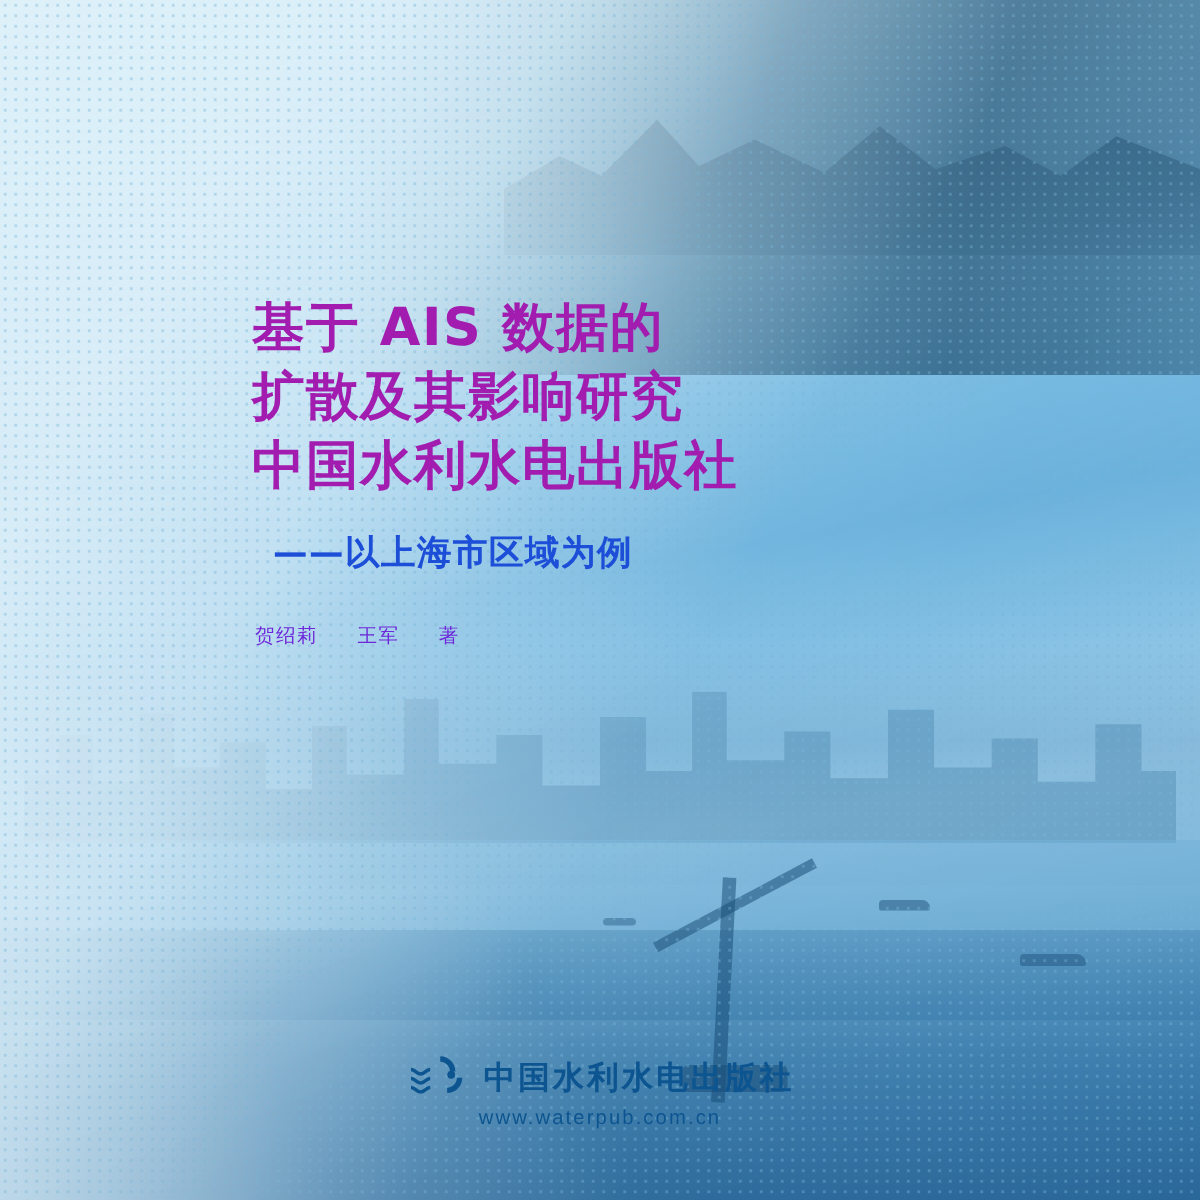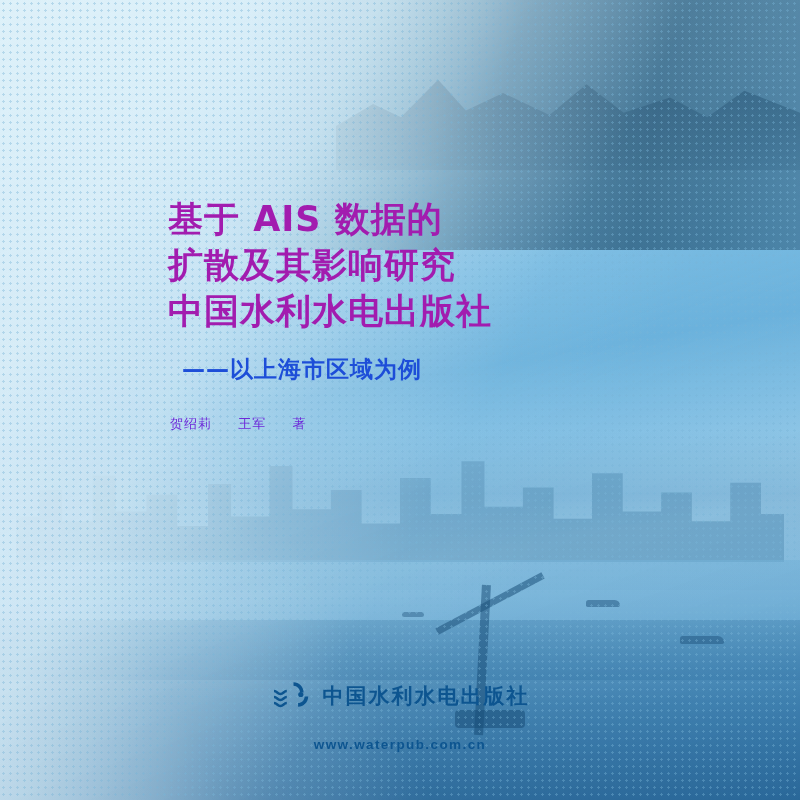--- a/index.html
+++ b/index.html
@@ -239,24 +239,24 @@
   }
   .pub-name {
     font-family: "DejaVu Sans", "Liberation Sans", sans-serif;
     font-size: 21px;
     font-weight: bold;
     color: #0d5590;
     letter-spacing: 2px;
     white-space: nowrap;
   }
   .pub-url {
-    margin-top: 24px;
+    margin-top: 2px;
     font-family: "Liberation Sans", sans-serif;
     font-size: 13.5px;
-    font-weight: bold;
+    font-weight: normal;
     color: #0d5590;
     letter-spacing: 1.4px;
   }
 </style>
 </head>
 <body>
 
 <div class="cover">
 
   <div class="bg-base"></div>

